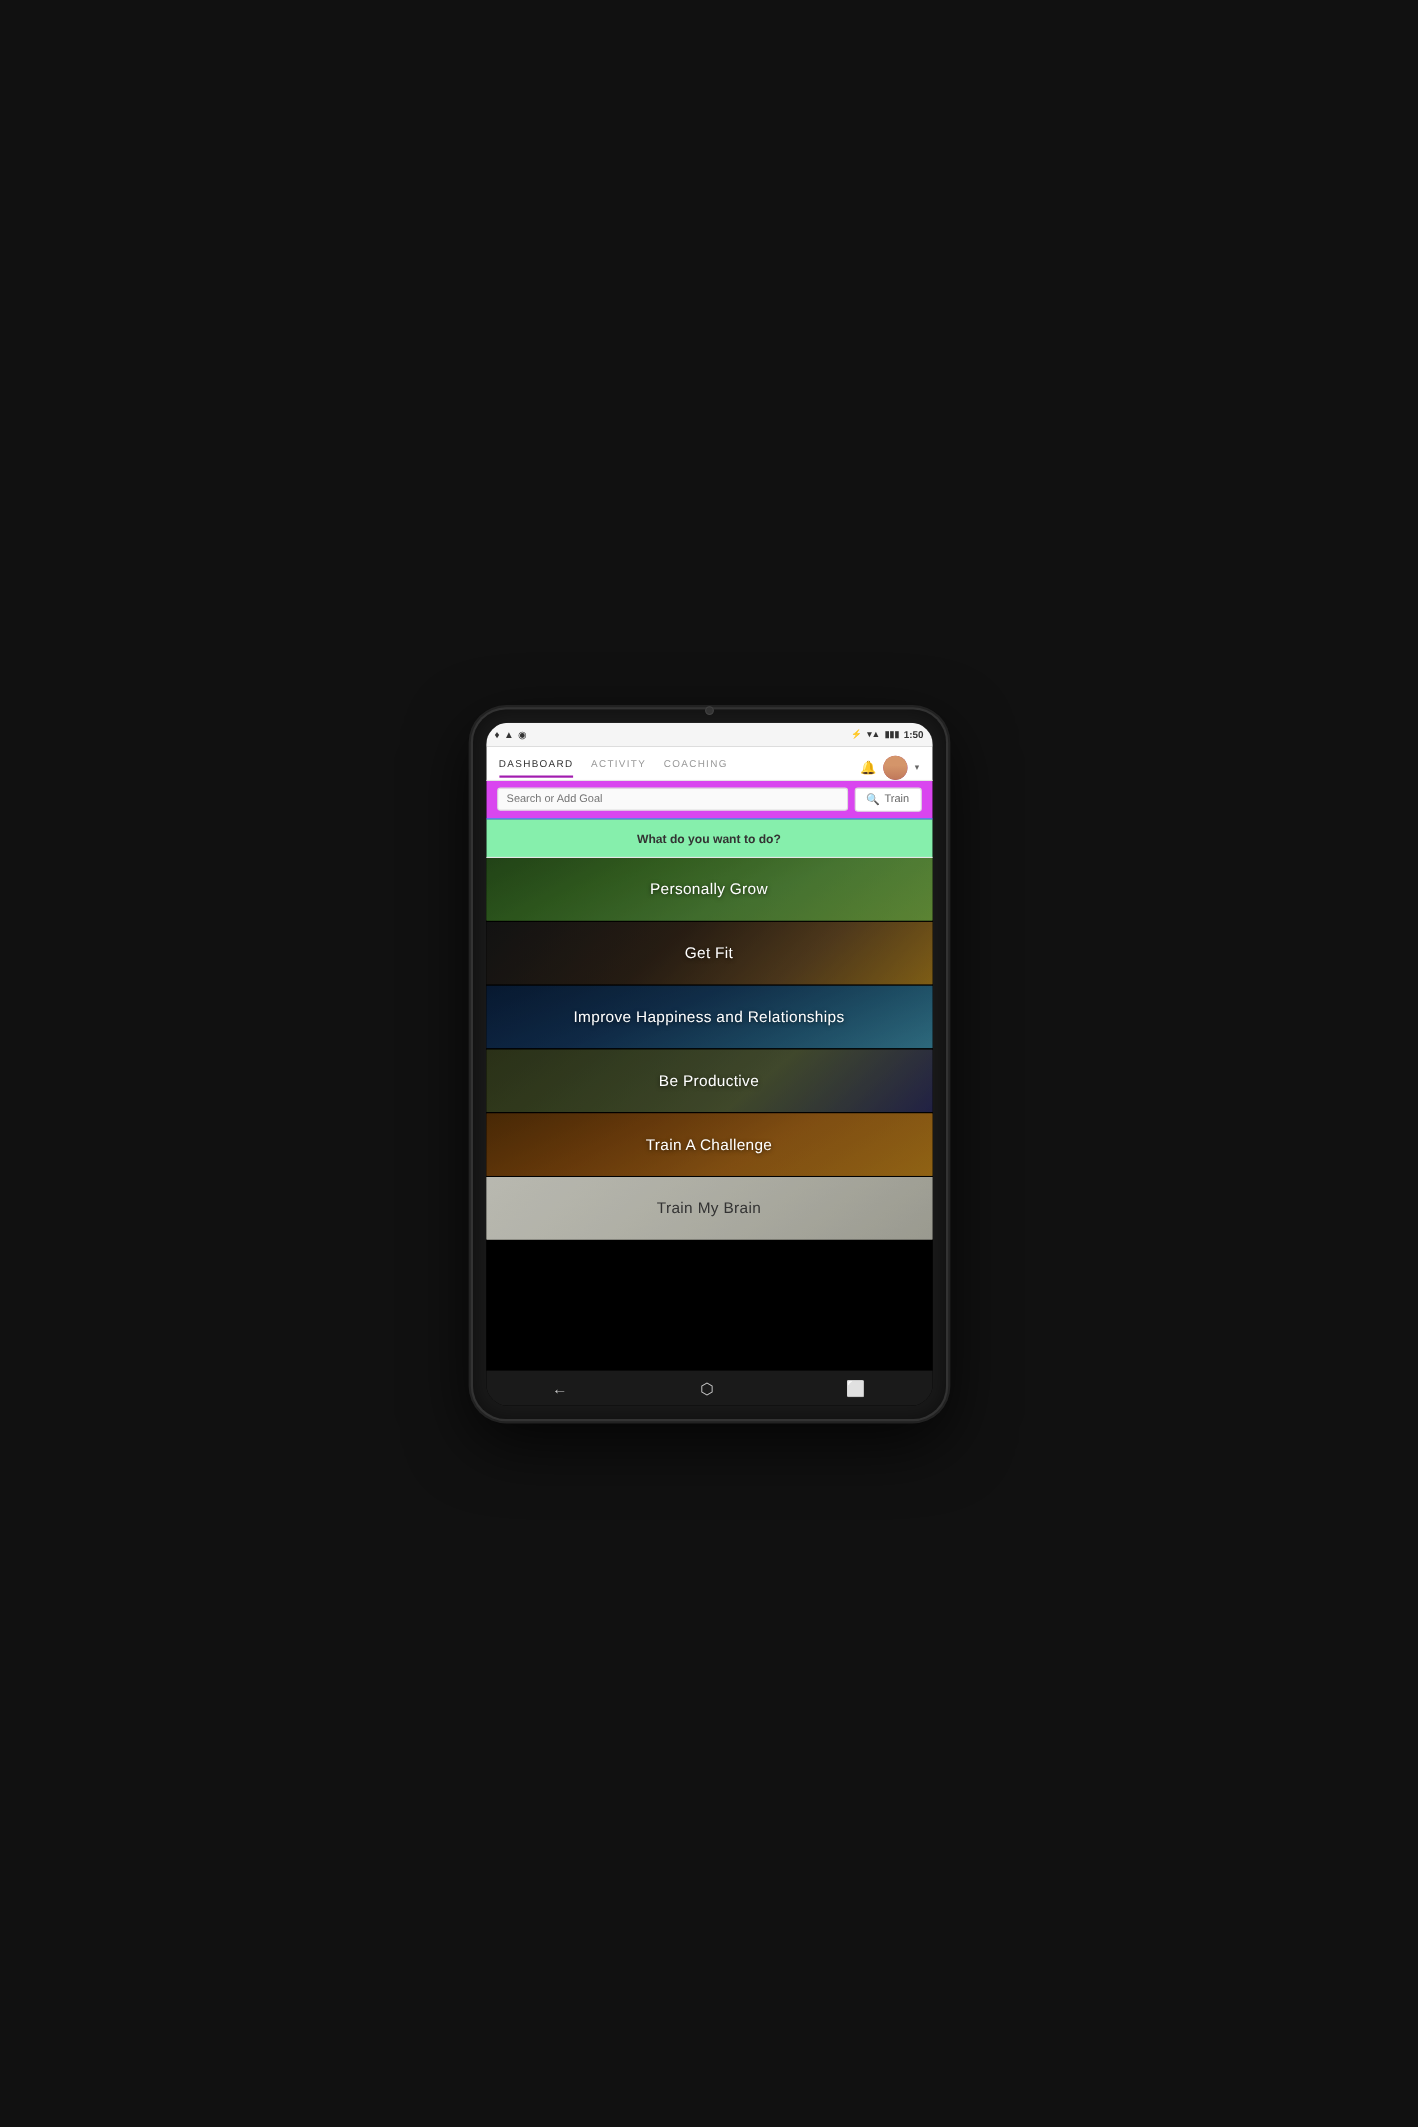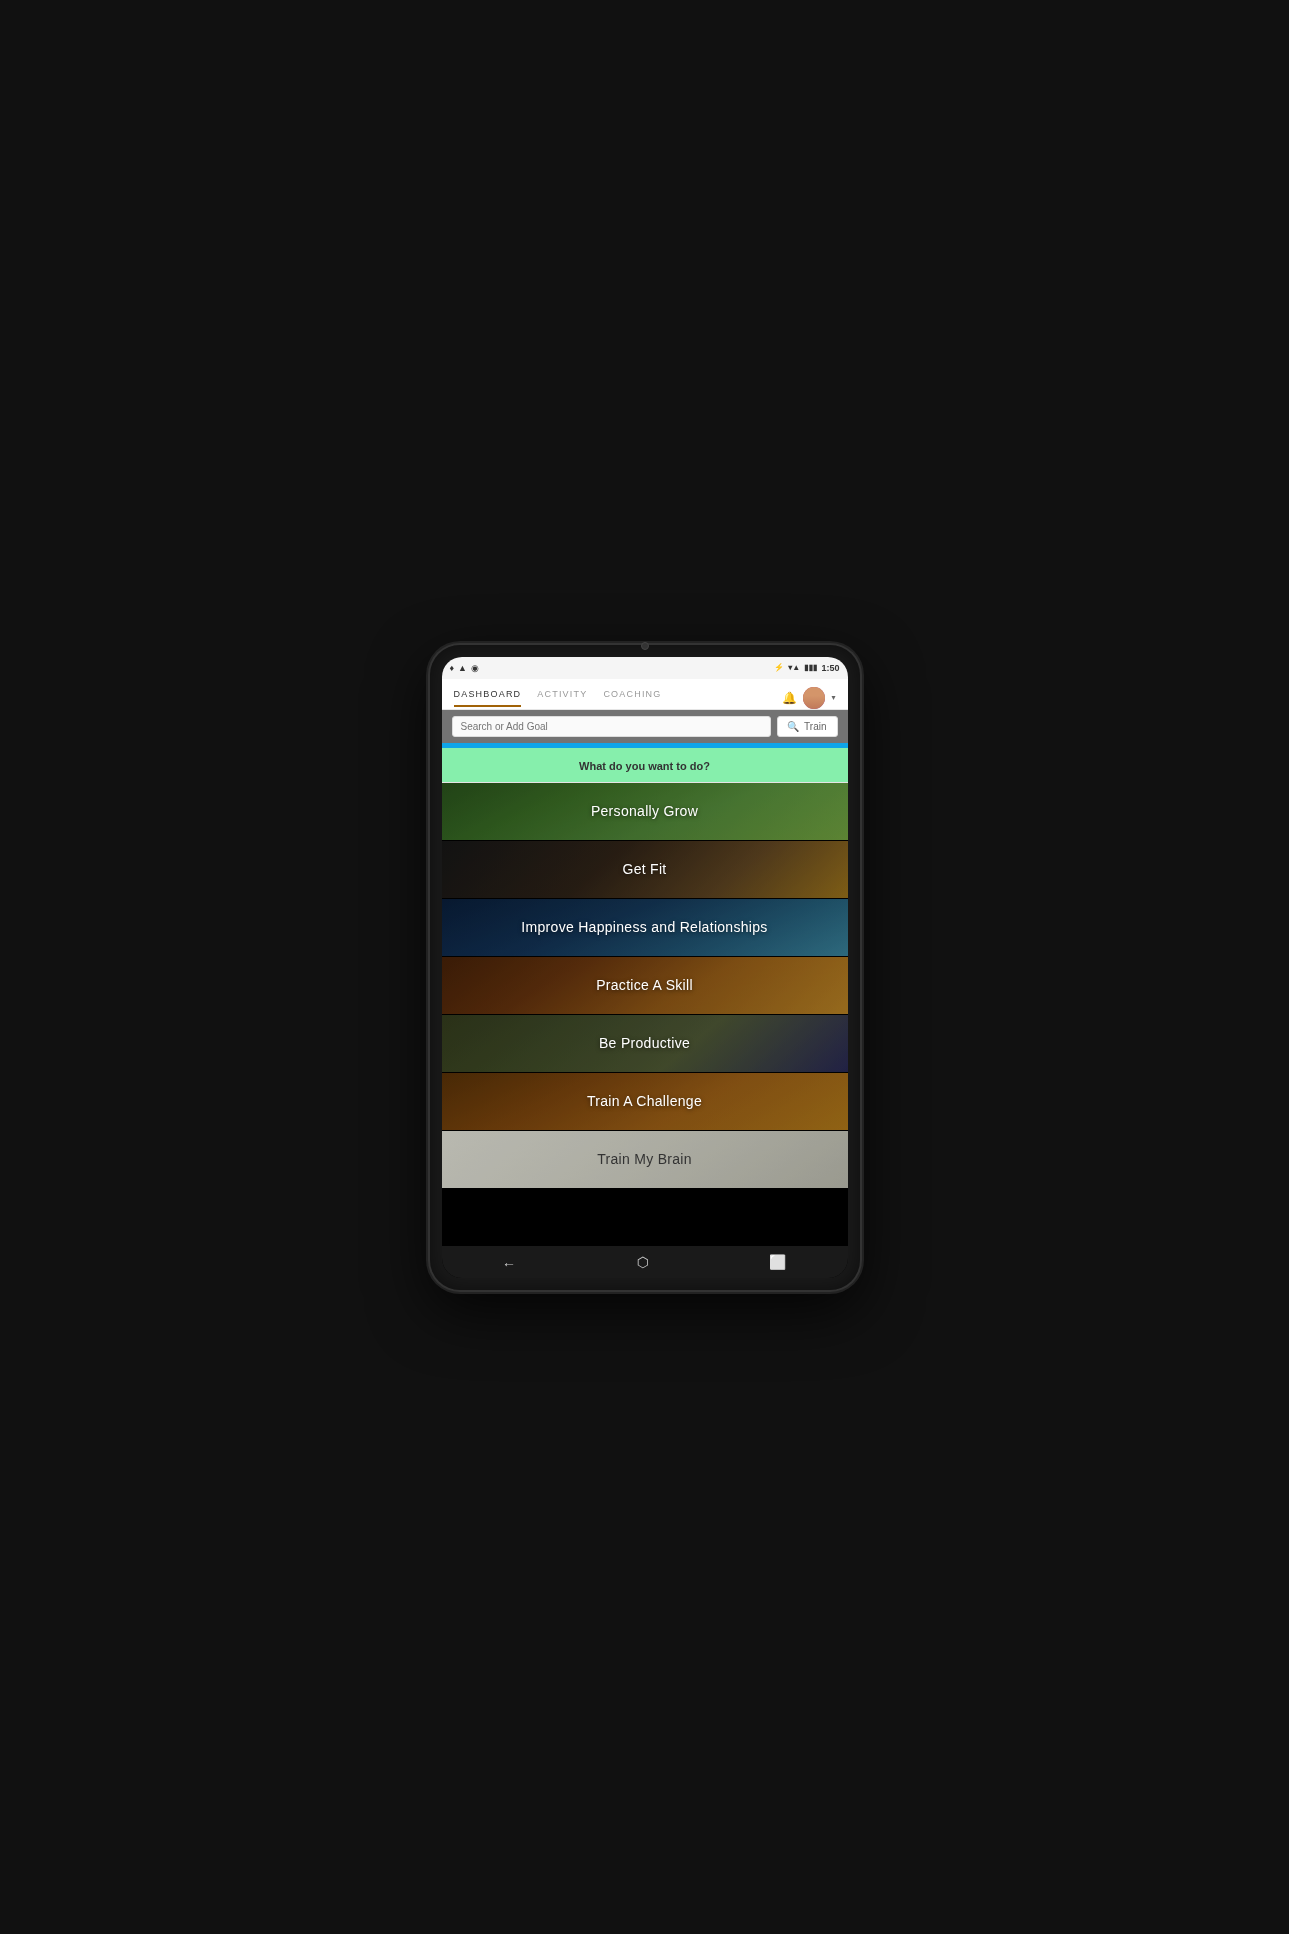--- a/index.html
+++ b/index.html
@@ -101,21 +101,21 @@
       letter-spacing: 1.2px;
       color: #999;
       padding-bottom: 6px;
       cursor: pointer;
       font-weight: 500;
       text-transform: uppercase;
     }
 
     .nav-tab.active {
       color: #333;
-      border-bottom: 2px solid #a16207;
+      border-bottom: 2px solid #a21caf;
     }
 
     .nav-right {
       display: flex;
       align-items: center;
       gap: 6px;
     }
 
     .bell-icon {
       font-size: 12px;
@@ -141,26 +141,26 @@
       position: relative;
     }
 
     .chevron-down {
       font-size: 8px;
       color: #666;
     }
 
     
     .search-bar {
-      background: #737373;
+      background: #d946ef;
       padding: 6px 10px;
       display: flex;
       align-items: center;
       gap: 6px;
-      border-bottom: 5px solid #0ea5e9;
+      border-bottom: 1px solid #0ea5e9;
       flex-shrink: 0;
     }
 
     .search-input {
       flex: 1;
       border: 1px solid #ddd;
       border-radius: 3px;
       padding: 4px 8px;
       font-size: 10px;
       color: #999;
@@ -407,26 +407,20 @@
           </div>
         </div>
 
         <div class="goal-item">
           <div class="goal-bg bg-happiness"></div>
           <div class="goal-overlay">
             <span class="goal-label">Improve Happiness and Relationships</span>
           </div>
         </div>
 
-        <div class="goal-item">
-          <div class="goal-bg bg-practice-skill"></div>
-          <div class="goal-overlay">
-            <span class="goal-label">Practice A Skill</span>
-          </div>
-        </div>
 
         <div class="goal-item">
           <div class="goal-bg bg-productive"></div>
           <div class="goal-overlay">
             <span class="goal-label">Be Productive</span>
           </div>
         </div>
 
         <div class="goal-item">
           <div class="goal-bg bg-challenge"></div>

